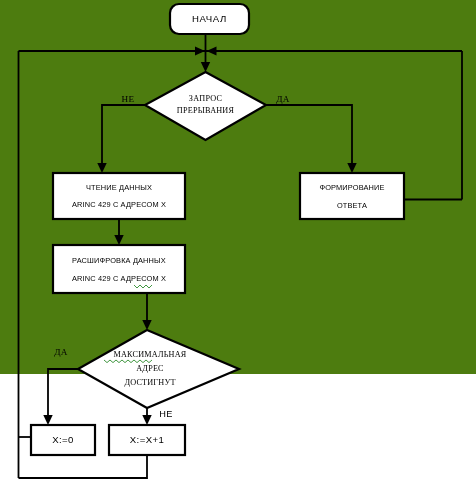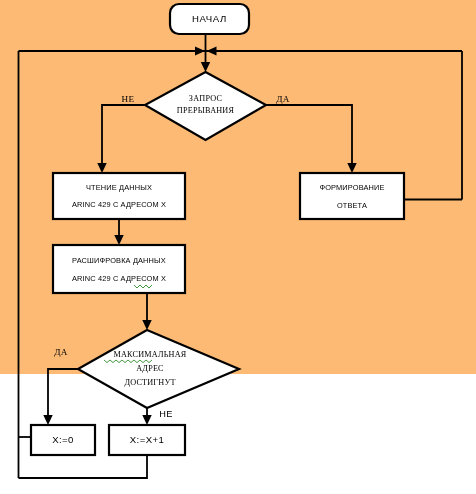--- a/index.html
+++ b/index.html
@@ -10,21 +10,21 @@
   body {
     width: 476px;
     height: 494px;
     font-family: "Liberation Sans", sans-serif;
     overflow: hidden;
   }
   #flowchart-root {
     position: relative;
     width: 476px;
     height: 374px;
-    background: #fdba74;
+    background: #4d7c0f;
   }
   svg#flow-svg {
     display: block;
     width: 476px;
     height: 494px;
   }
   .shape-stroke {
     fill: #ffffff;
     stroke: #000000;
     stroke-width: 2.2;

